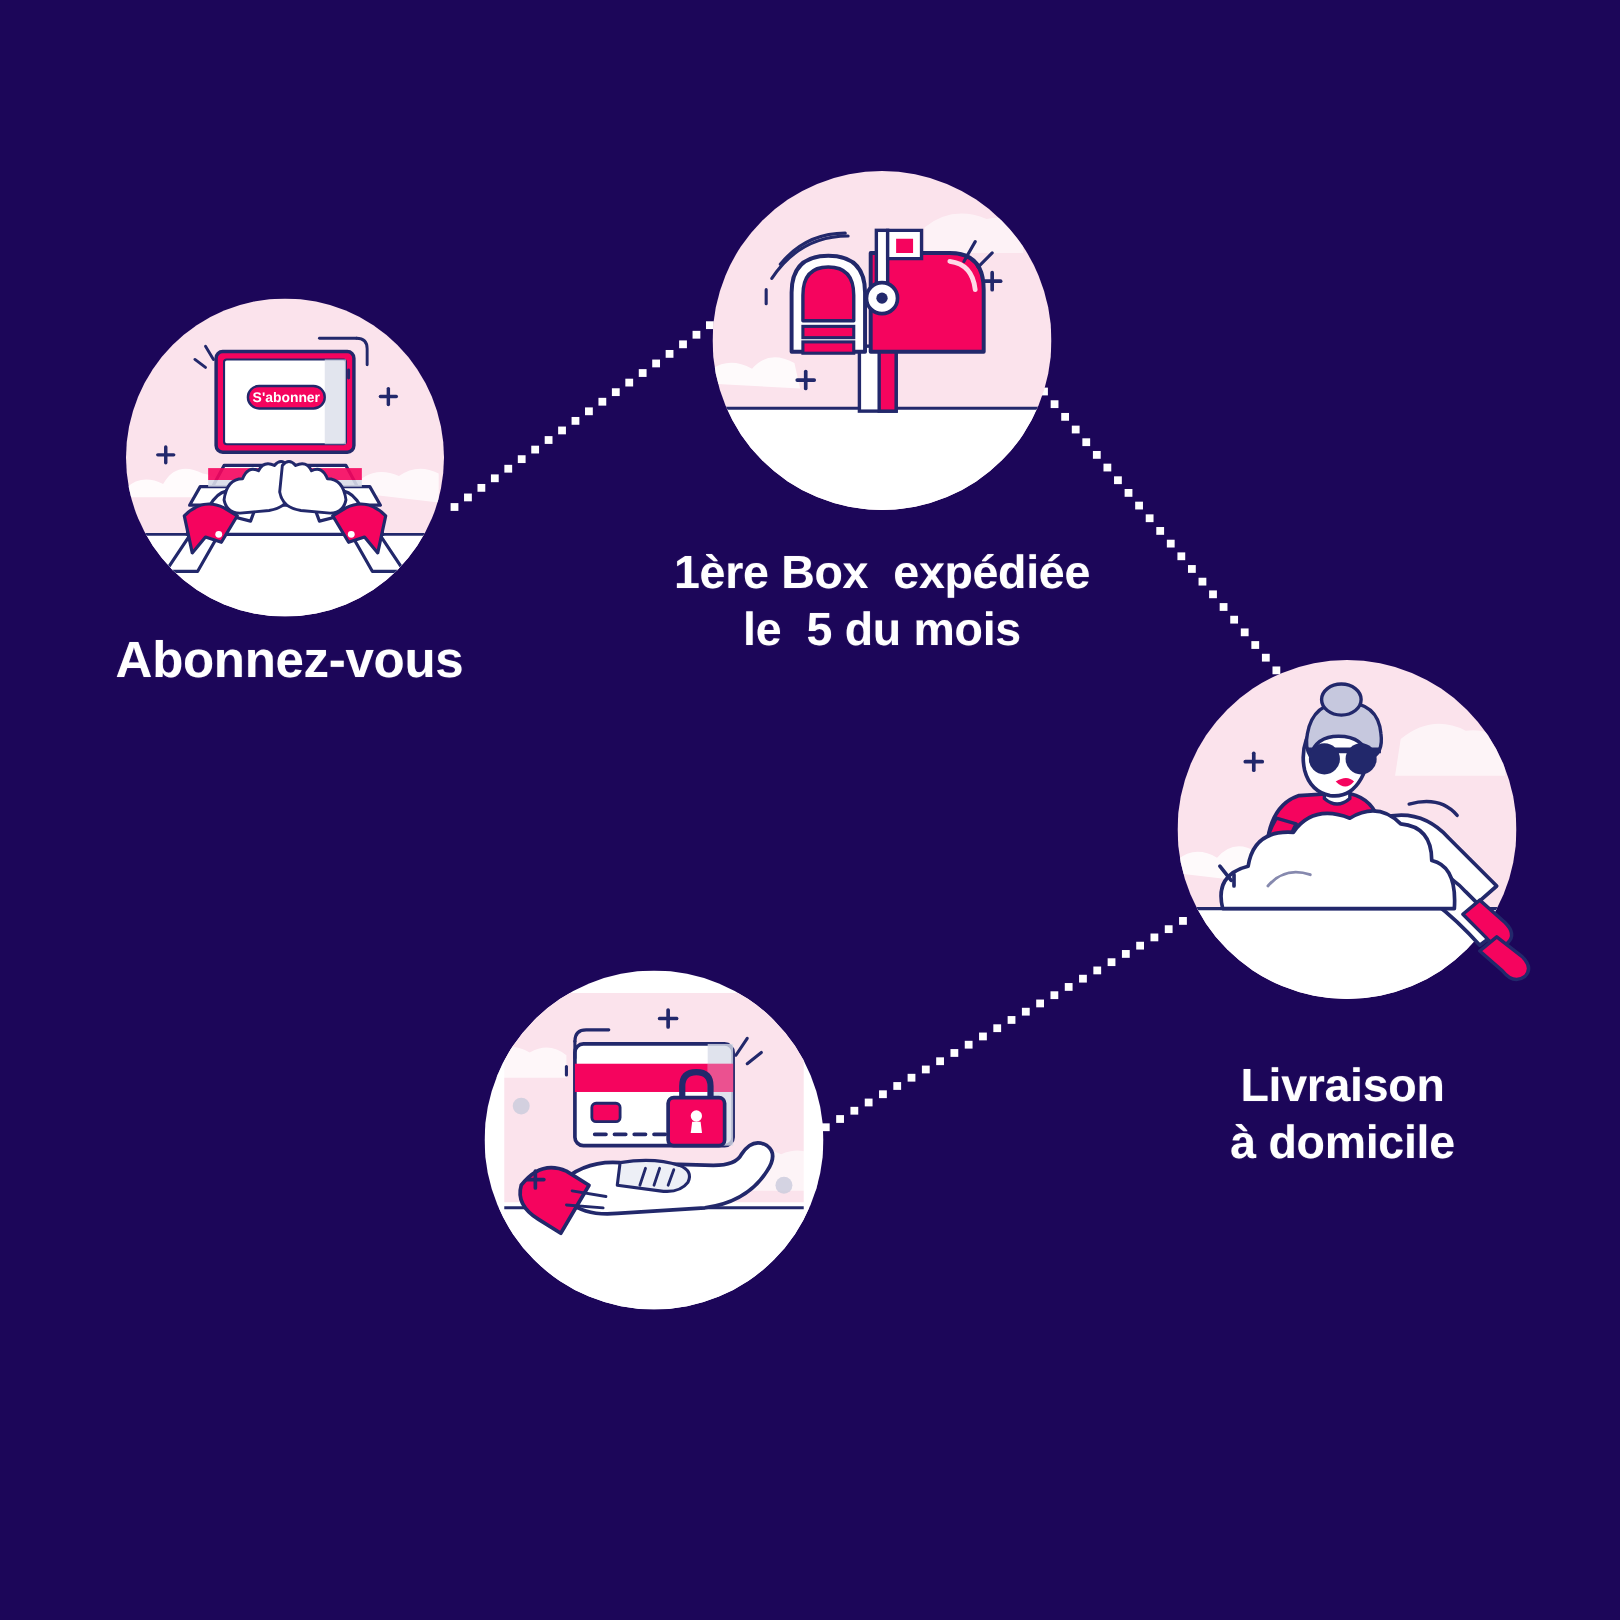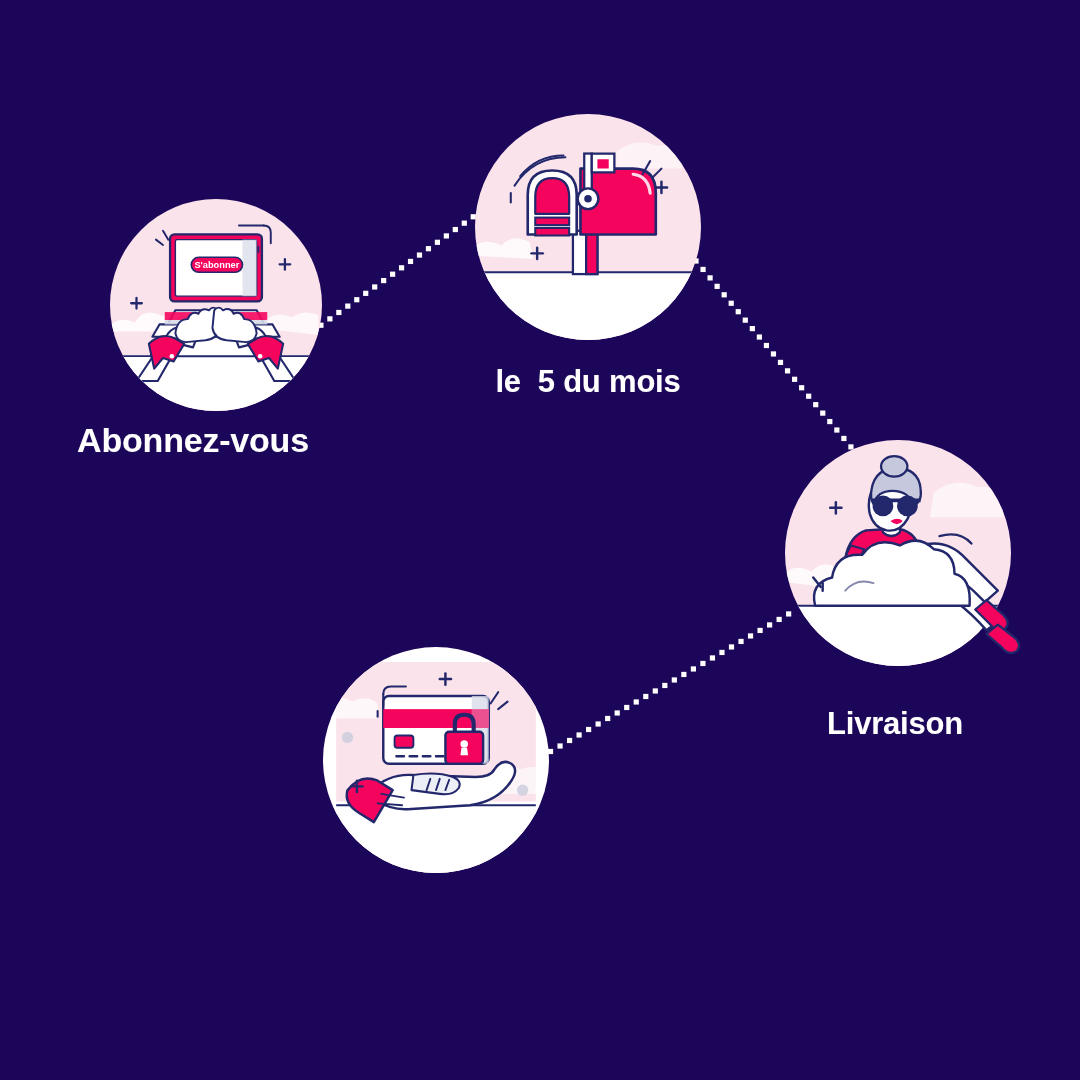--- a/index.html
+++ b/index.html
@@ -109,21 +109,21 @@
         <rect x="738.42" y="638.85" width="5.2" height="5.2" fill="#FFFFFF"></rect>
         <rect x="747.95" y="633.35" width="5.2" height="5.2" fill="#FFFFFF"></rect>
         <rect x="757.47" y="627.84" width="5.2" height="5.2" fill="#FFFFFF"></rect>
         <rect x="767.00" y="622.34" width="5.2" height="5.2" fill="#FFFFFF"></rect>
         <rect x="776.52" y="616.84" width="5.2" height="5.2" fill="#FFFFFF"></rect>
         <rect x="786.05" y="611.34" width="5.2" height="5.2" fill="#FFFFFF"></rect>
       </g>
     </svg>
 
   <div class="step">
-    <div class="bubble" id="bubble-subscribe" style="left: 110px; top: 199px; width: 212px; height: 212px;">
+    <div class="bubble" id="bubble-subscribe" style="left: 84px; top: 199px; width: 212px; height: 212px;">
       <svg viewBox="0 0 240 240" width="212" height="212">
         <defs>
           <clipPath id="clipA">
               <circle cx="120" cy="120" r="120"></circle>
             </clipPath>
         </defs>
         <g clip-path="url(#clipA)">
           <rect x="0" y="0" width="240" height="240" fill="#FBE3EC"></rect>
           <path d="M0 178 H240 V240 H0 Z" fill="#FFFFFF"></path>
 
@@ -217,21 +217,21 @@
           </g>
           <g stroke="#22286B" stroke-width="2.6" stroke-linecap="round">
             <line x1="192" y1="78" x2="204" y2="78"></line>
               <line x1="198" y1="72" x2="198" y2="84"></line>
             <line x1="60" y1="148" x2="72" y2="148"></line>
               <line x1="66" y1="142" x2="66" y2="154"></line>
           </g>
         </g>
       </svg>
     </div>
-    <div class="caption" id="cap-mailbox" style="left: 398px; top: 363px; width: 380px; font-size: 31px;"><span class="cap-line">le  5 du mois</span></div>
+    <div class="caption" id="cap-mailbox" style="left: 398px; top: 363px; width: 380px; font-size: 31px;"><span class="cap-line">1ère Box  expédiée</span><span class="cap-line">le  5 du mois</span></div>
   </div>
 
   <div class="step">
     <div class="bubble" id="bubble-delivery" style="left: 785px; top: 440px; width: 226px; height: 226px;">
       <svg viewBox="0 0 240 240" width="226" height="226">
         <defs>
             <clipPath id="clipC">
               <circle cx="120" cy="120" r="120"></circle>
             </clipPath>
           </defs>
@@ -276,21 +276,21 @@
           <path d="M64 160 q12 -14 30 -8" fill="none" stroke="#22286B" stroke-width="2" stroke-linecap="round" opacity=".55"></path>
         </g>
         <g stroke="#22286B" stroke-width="2.6" stroke-linecap="round" clip-path="url(#clipC)">
           <line x1="48" y1="72" x2="60" y2="72"></line>
             <line x1="54" y1="66" x2="54" y2="78"></line>
           <line x1="30" y1="146" x2="38" y2="156"></line>
             <line x1="40" y1="152" x2="40" y2="160"></line>
         </g>
       </svg>
     </div>
-    <div class="caption" id="cap-delivery" style="left: 760px; top: 705px; width: 270px; font-size: 31px;"><span class="cap-line">Livraison</span></div>
+    <div class="caption" id="cap-delivery" style="left: 760px; top: 705px; width: 270px; font-size: 31px;"><span class="cap-line">Livraison</span><span class="cap-line">à domicile</span></div>
   </div>
 
   <div class="step">
     <div class="bubble" id="bubble-card" style="left: 323px; top: 647px; width: 226px; height: 226px;">
       <svg viewBox="0 0 240 240" width="226" height="226">
         <defs>
             <clipPath id="clipD">
               <circle cx="120" cy="120" r="120"></circle>
             </clipPath>
           </defs>

